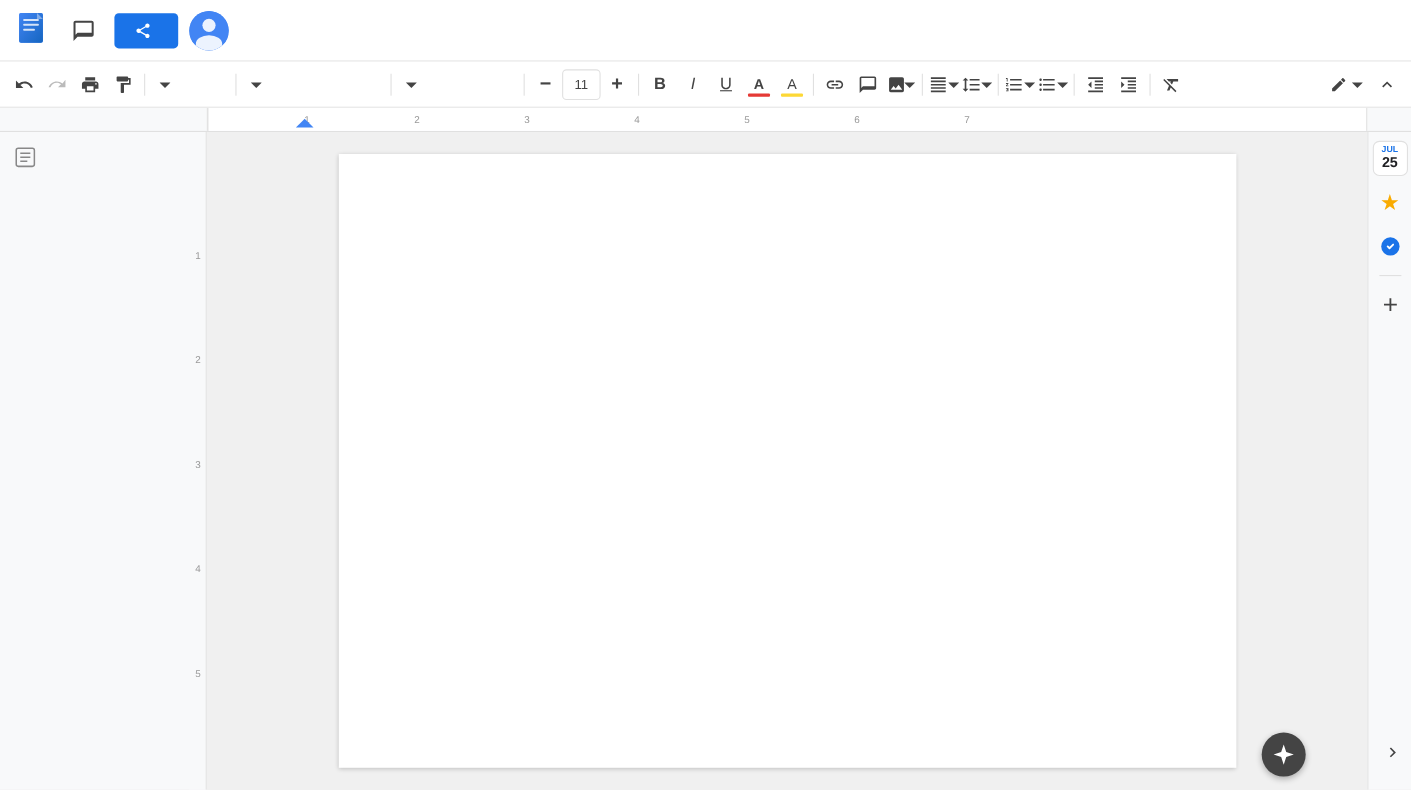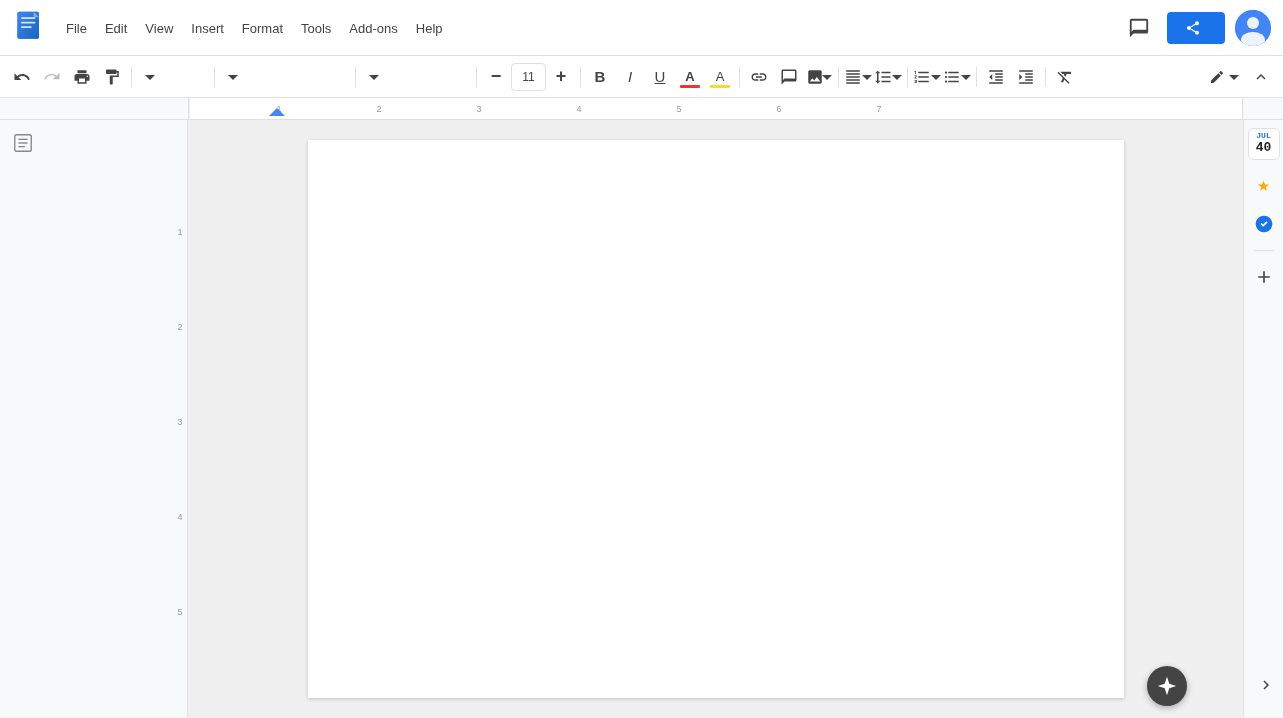--- a/index.html
+++ b/index.html
@@ -225,21 +225,20 @@
     .sidebar-icon {
       width: 32px;
       height: 32px;
       display: flex;
       align-items: center;
       justify-content: center;
       border-radius: 4px;
       cursor: pointer;
       font-size: 16px;
       color: #444;
-      font-family: Liberation Mono, monospace;
     }
     .sidebar-icon.active-yellow { color: #f9ab00; }
 
     .sidebar-divider {
       width: 20px;
       height: 1px;
       background: #e0e0e0;
       margin: 2px 0;
     }
 
@@ -278,33 +277,20 @@
           <stop offset="100%" style="stop-color:#1565c0"></stop>
         </linearGradient>
       </defs>
       <rect x="10" y="8" width="16" height="2" rx="1" fill="white" opacity="0.8"></rect>
       <rect x="10" y="13" width="16" height="2" rx="1" fill="white" opacity="0.8"></rect>
       <rect x="10" y="18" width="12" height="2" rx="1" fill="white" opacity="0.8"></rect>
       <polygon points="24,2 30,8 24,8" fill="white" opacity="0.4"></polygon>
     </svg>
   </div>
 
-  <div id="title-area">
-    <span id="doc-title" style="font-size:18px;color:#202124;cursor:pointer;"></span>
-    <div id="menu-bar">
-    <span class="menu-item">File</span>
-        <span class="menu-item">Edit</span>
-        <span class="menu-item">View</span>
-        <span class="menu-item">Insert</span>
-        <span class="menu-item">Format</span>
-        <span class="menu-item">Tools</span>
-        <span class="menu-item">Add-ons</span>
-        <span class="menu-item">Help</span>
-      </div>
-  </div>
 
   <div id="header-right">
     <div id="comment-btn">
       <svg width="22" height="22" viewBox="0 0 24 24" fill="none" xmlns="http://www.w3.org/2000/svg">
         <path d="M20 2H4C2.9 2 2 2.9 2 4v18l4-4h14c1.1 0 2-.9 2-2V4c0-1.1-.9-2-2-2zm0 12H6l-2 2V4h16v10z" fill="#444"></path>
       </svg>
     </div>
     <button id="share-btn">
       <svg width="16" height="16" viewBox="0 0 24 24" fill="white">
           <path d="M18 16.08c-.76 0-1.44.3-1.96.77L8.91 12.7c.05-.23.09-.46.09-.7s-.04-.47-.09-.7l7.05-4.11c.54.5 1.25.81 2.04.81 1.66 0 3-1.34 3-3s-1.34-3-3-3-3 1.34-3 3c0 .24.04.47.09.7L8.04 9.81C7.5 9.31 6.79 9 6 9c-1.66 0-3 1.34-3 3s1.34 3 3 3c.79 0 1.5-.31 2.04-.81l7.12 4.16c-.05.21-.08.43-.08.65 0 1.61 1.31 2.92 2.92 2.92 1.61 0 2.92-1.31 2.92-2.92s-1.31-2.92-2.92-2.92z"></path>
@@ -559,21 +545,21 @@
           <path d="M12 2L9.5 9.5 2 12l7.5 2.5L12 22l2.5-7.5L22 12l-7.5-2.5L12 2z"></path>
         </svg>
       </div>
     </div>
   </div>
 
   <div id="right-sidebar">
 
     <div class="sidebar-icon" title="Google Calendar" style="background:#fff;border:1px solid #e0e0e0;border-radius:6px;font-size:11px;font-weight:bold;flex-direction:column;gap:0;padding:2px;">
       <div style="font-size:8px;color:#1a73e8;font-weight:bold;line-height:1;">JUL</div>
-      <div style="font-size:13px;color:#202124;font-weight:bold;line-height:1.2;">40</div>
+      <div style="font-size:13px;color:#202124;font-weight:bold;line-height:1.2;">25</div>
     </div>
 
     <div class="sidebar-icon active-yellow" title="Tasks" style="font-size:20px;color:#f9ab00;">
       ★
     </div>
 
     <div class="sidebar-icon" title="Google Tasks" style="color:#1a73e8;font-size:18px;">
       <svg width="20" height="20" viewBox="0 0 24 24">
         <circle cx="12" cy="12" r="10" fill="#1a73e8"></circle>
         <path d="M9 12l2 2 4-4" stroke="white" stroke-width="2" fill="none" stroke-linecap="round" stroke-linejoin="round"></path>

